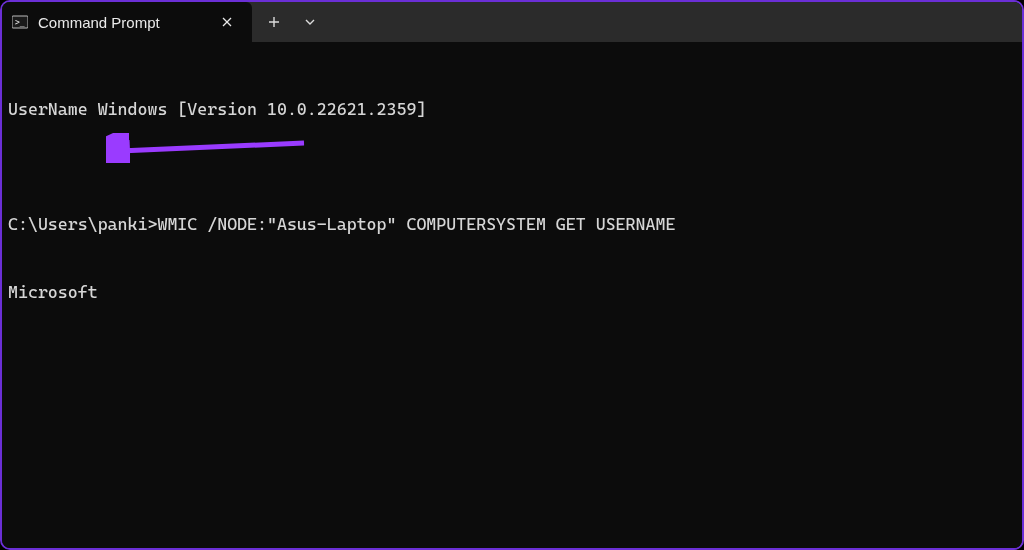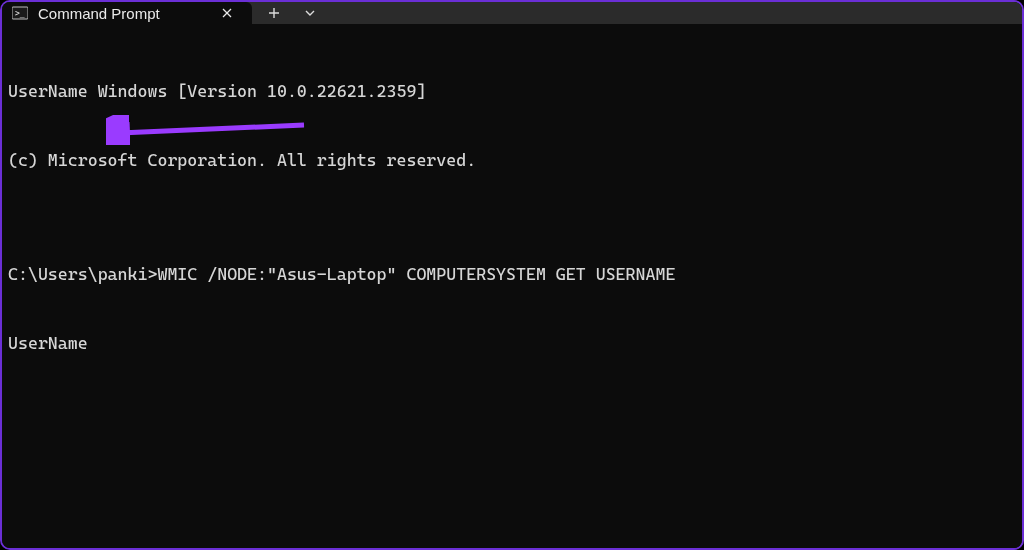--- a/index.html
+++ b/index.html
@@ -130,24 +130,23 @@
       <span class="btn">
         <svg width="12" height="8" viewBox="0 0 12 8">
           <polyline points="2,2 6,6 10,2" fill="none" stroke="#dcdcdc" stroke-width="1.4"></polyline>
         </svg>
       </span>
     </div>
   </div>
 
   <div class="terminal">
     <span class="line">UserName Windows [Version 10.0.22621.2359]</span>
-    <span class="line">(c) Microsoft Corporation. All rights reserved.</span>
     <span class="line"></span>
     <span class="line">C:\Users\panki&gt;WMIC /NODE:"Asus-Laptop" COMPUTERSYSTEM GET USERNAME</span>
-    <span class="line">UserName</span>
+    <span class="line">Microsoft</span>
     <span class="line"></span>
     <span class="line"></span>
     
 
     <svg class="arrow-annot" width="210" height="30">
       <defs>
         <marker id="ahead" markerWidth="14" markerHeight="14" refX="2" refY="5" orient="auto">
           <polygon points="0,0 12,5 0,10" fill="#9a3bff"></polygon>
         </marker>
       </defs>

